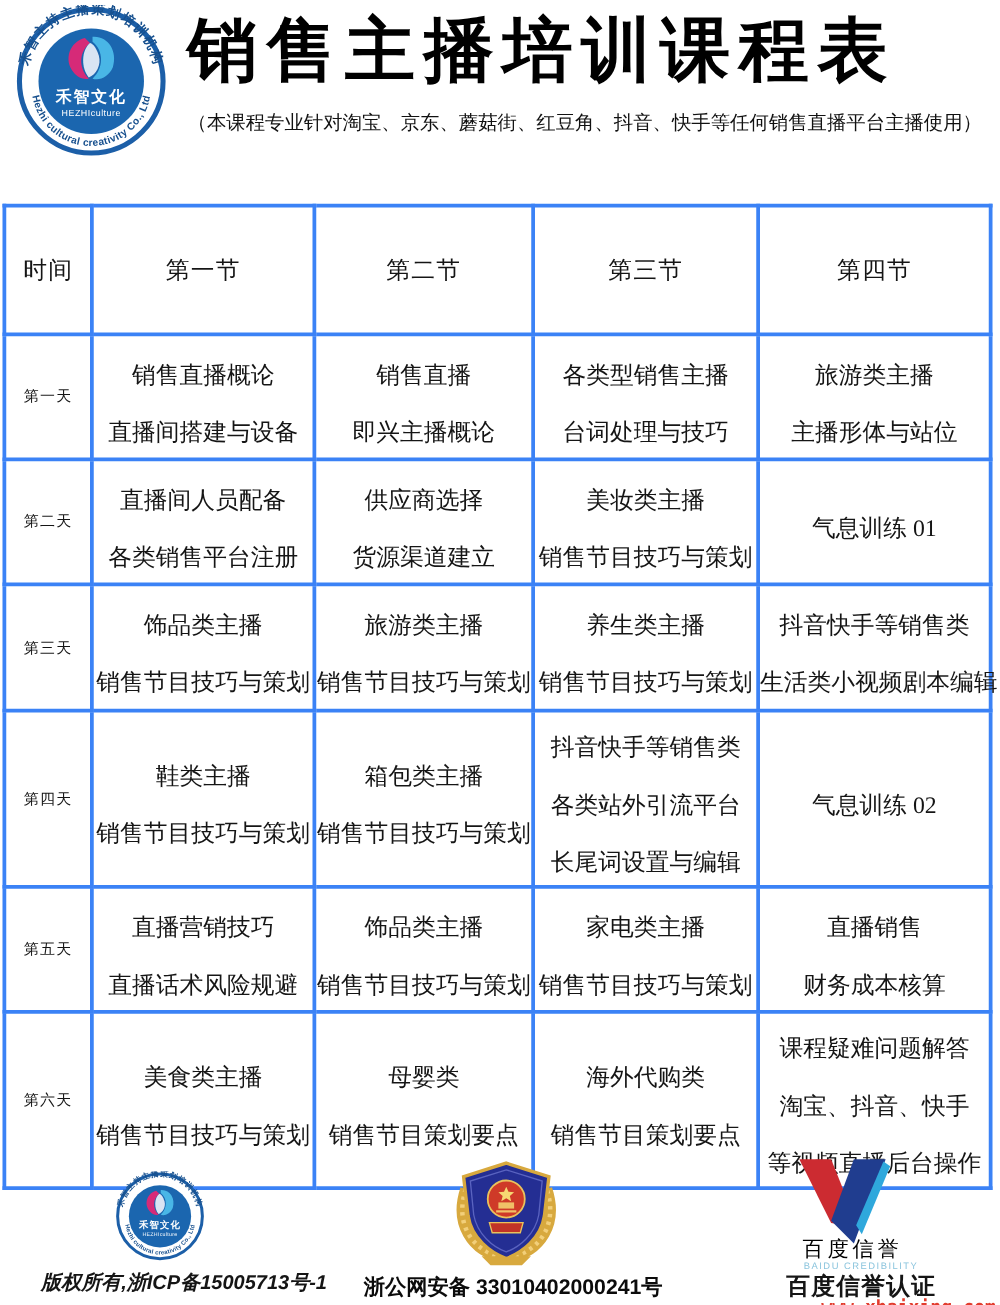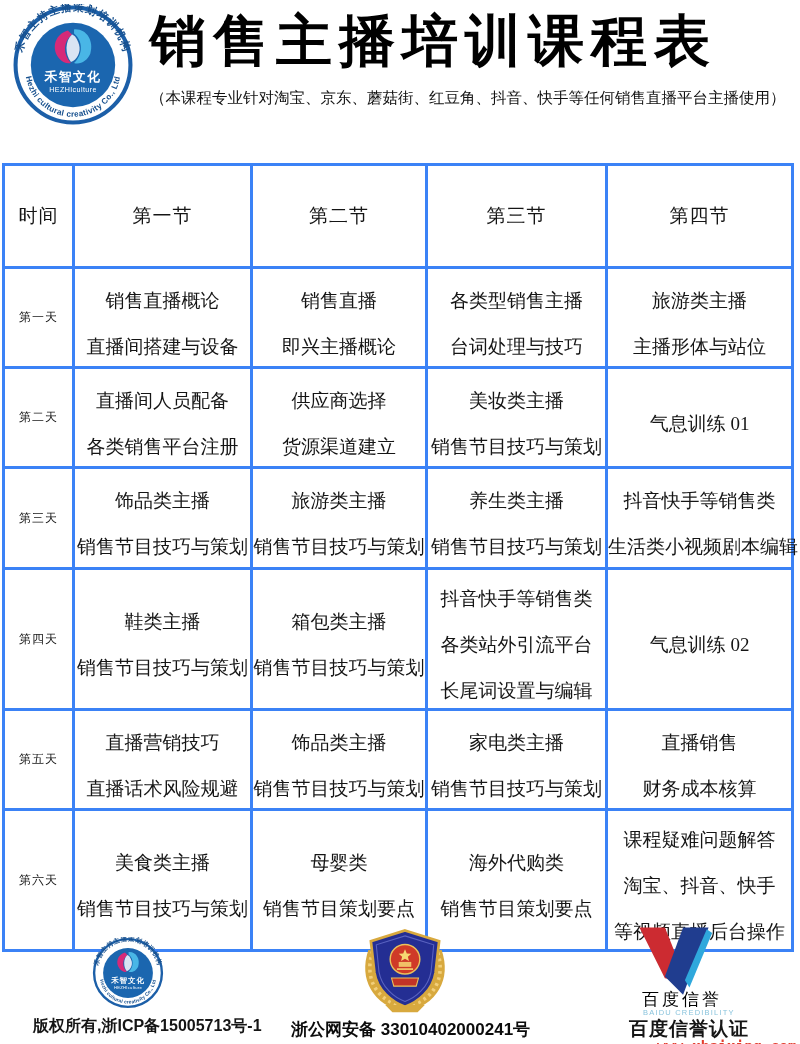--- a/index.html
+++ b/index.html
@@ -23,21 +23,21 @@
   .course-table tbody tr:nth-child(4){height:105px;}
   .course-table tbody tr:nth-child(6){height:103px;}
   .col-head{font-size:19px;letter-spacing:1px;}
   .day-cell{font-size:12px;letter-spacing:1px;}
   .course-cell{font-size:19px;}
   .cl{line-height:35px;white-space:nowrap;margin-top:11px;}
 
   
   .logo-footer{position:absolute;left:92px;top:937px;width:72px;height:72px;}
   .icp{position:absolute;left:33px;top:1016px;font-family:"Liberation Sans","DejaVu Sans",sans-serif;
-       font-weight:bold;font-size:16px;color:#151515;white-space:nowrap;}
+       font-weight:bold;font-size:16px;color:#151515;white-space:nowrap;font-style:italic;}
   .badge{position:absolute;left:360px;top:926px;}
   .police{position:absolute;left:291px;top:1018px;width:220px;text-align:center;
        font-family:"Liberation Sans","DejaVu Sans",sans-serif;font-weight:bold;font-size:17px;color:#0b0b0b;white-space:nowrap;}
   .baidu-v{position:absolute;left:634px;top:924px;}
   .baidu-grey{position:absolute;left:642px;top:988px;font-family:"Liberation Sans",sans-serif;
        font-size:17px;letter-spacing:3px;color:#000000;white-space:nowrap;}
   .baidu-en{position:absolute;left:643px;top:1008px;font-family:"Liberation Sans",sans-serif;
        font-size:7.5px;letter-spacing:1.2px;color:#8ac4dd;white-space:nowrap;text-align:center;}
   .baidu-cert{position:absolute;left:629px;top:1016px;font-family:"Liberation Sans",sans-serif;
        font-weight:bold;font-size:19px;letter-spacing:1px;color:#151515;white-space:nowrap;z-index:3;text-align:center;}

